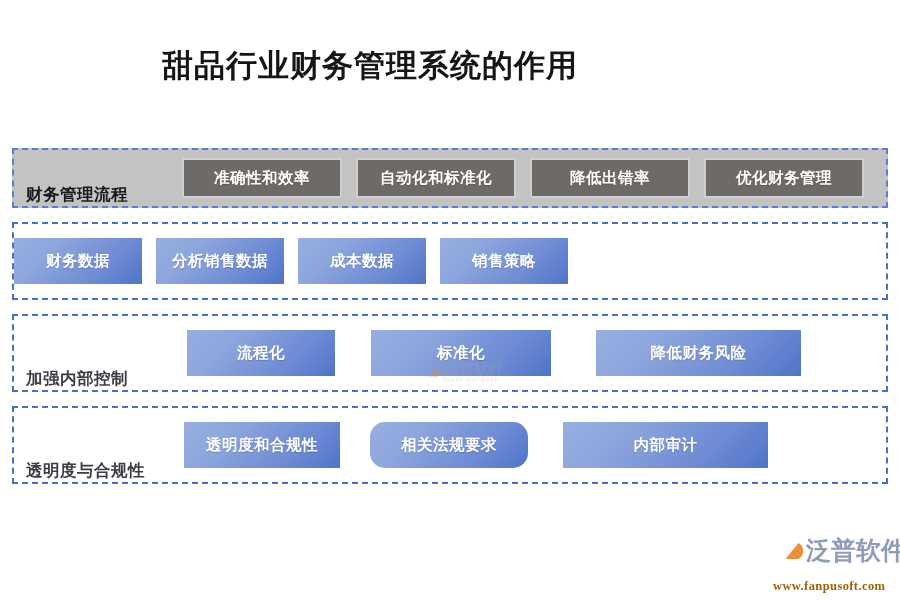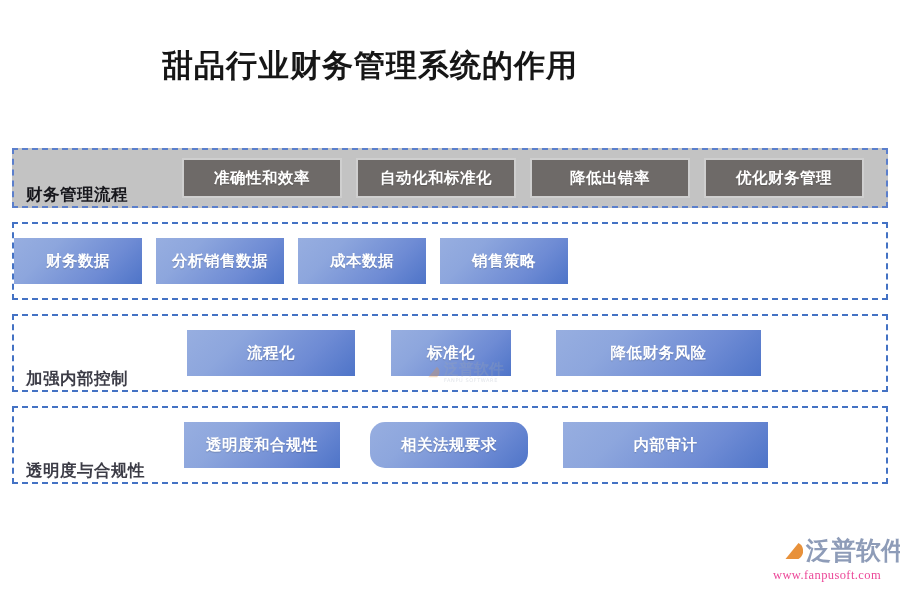--- a/index.html
+++ b/index.html
@@ -112,22 +112,22 @@
     background: linear-gradient(135deg, #97aee0 0%, #8da6dd 28%, #6e8bd4 70%, #4e74c8 100%);
   }
 
   
   .r1 .chip { width: 160px; margin-right: 14px; }
 
   
   .r2 .chip { width: 128px; margin-right: 14px; }
 
   
-  .r3 .chip:nth-child(1) { width: 168px; margin-right: 36px; }
-  .r3 .chip:nth-child(2) { width: 120px; margin-right: 45px; }
+  .r3 .chip:nth-child(1) { width: 148px; margin-right: 36px; }
+  .r3 .chip:nth-child(2) { width: 180px; margin-right: 45px; }
   .r3 .chip:nth-child(3) { width: 205px; }
 
   
   .r4 .chip:nth-child(1) { width: 156px; margin-right: 30px; }
   .r4 .chip:nth-child(2) { width: 158px; margin-right: 35px; border-radius: 15px; }
   .r4 .chip:nth-child(3) { width: 205px; }
 
   
   .r4 .row-label { flex: 0 0 170px; }
   .r3 .row-label { flex: 0 0 173px; }
@@ -184,24 +184,24 @@
     font-size: 25px;
     font-weight: bold;
     color: #8e9cb8;
     line-height: 30px;
     letter-spacing: 0px;
     white-space: nowrap;
   }
   .logo-url {
     font-family: "Liberation Serif", "DejaVu Serif", serif;
     font-size: 12.5px;
-    font-weight: normal;
-    color: #ec4899;
+    font-weight: bold;
+    color: #a16207;
     letter-spacing: 0.4px;
-    margin-top: 1px;
+    margin-top: 12px;
     white-space: nowrap;
   }
 </style>
 </head>
 <body>
 
 <div class="page">
 
   <div class="title">甜品行业财务管理系统的作用</div>
 

